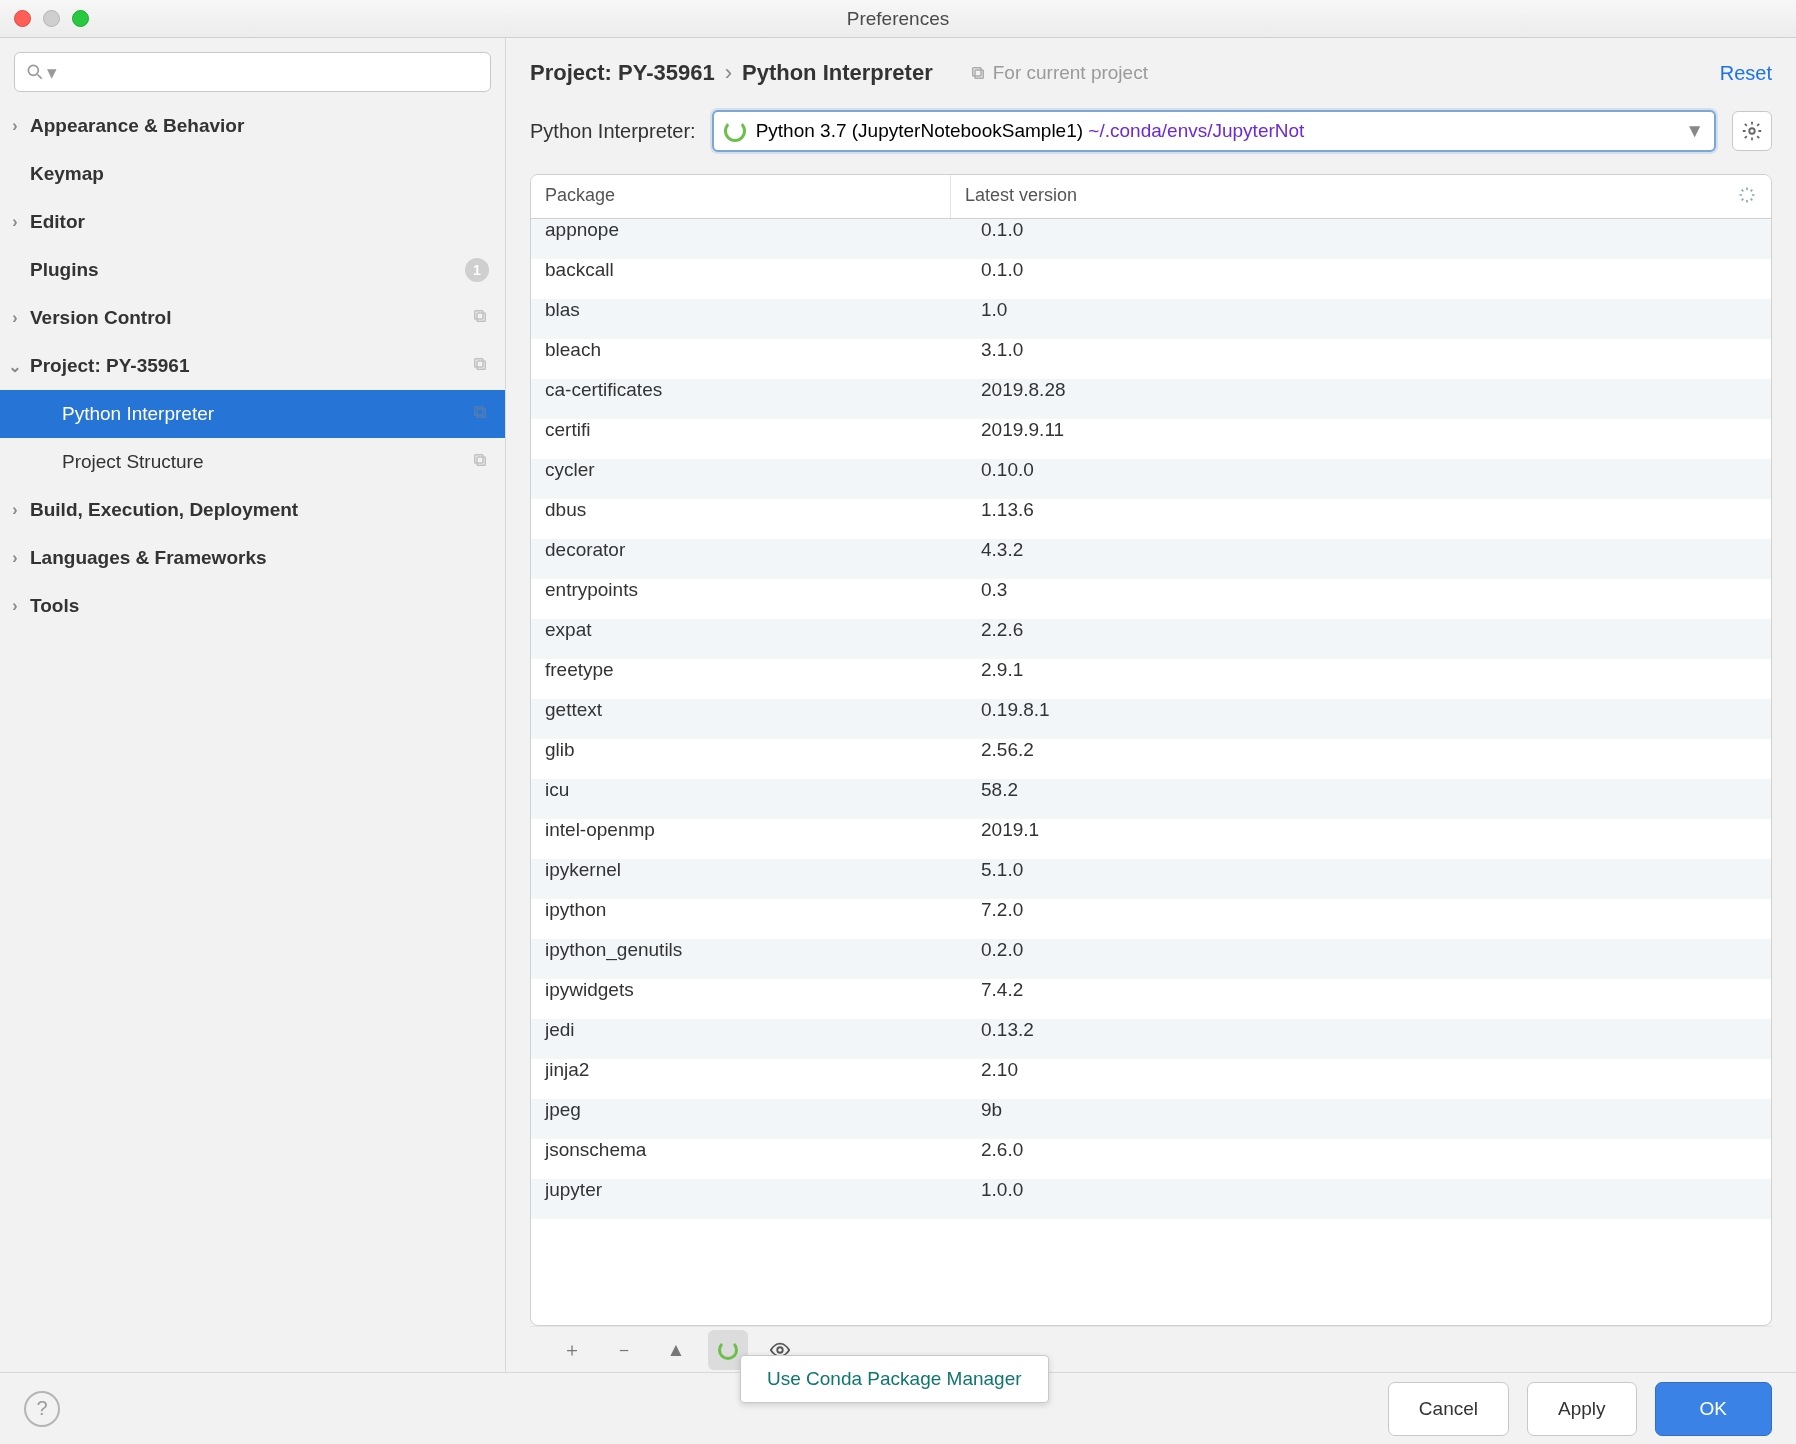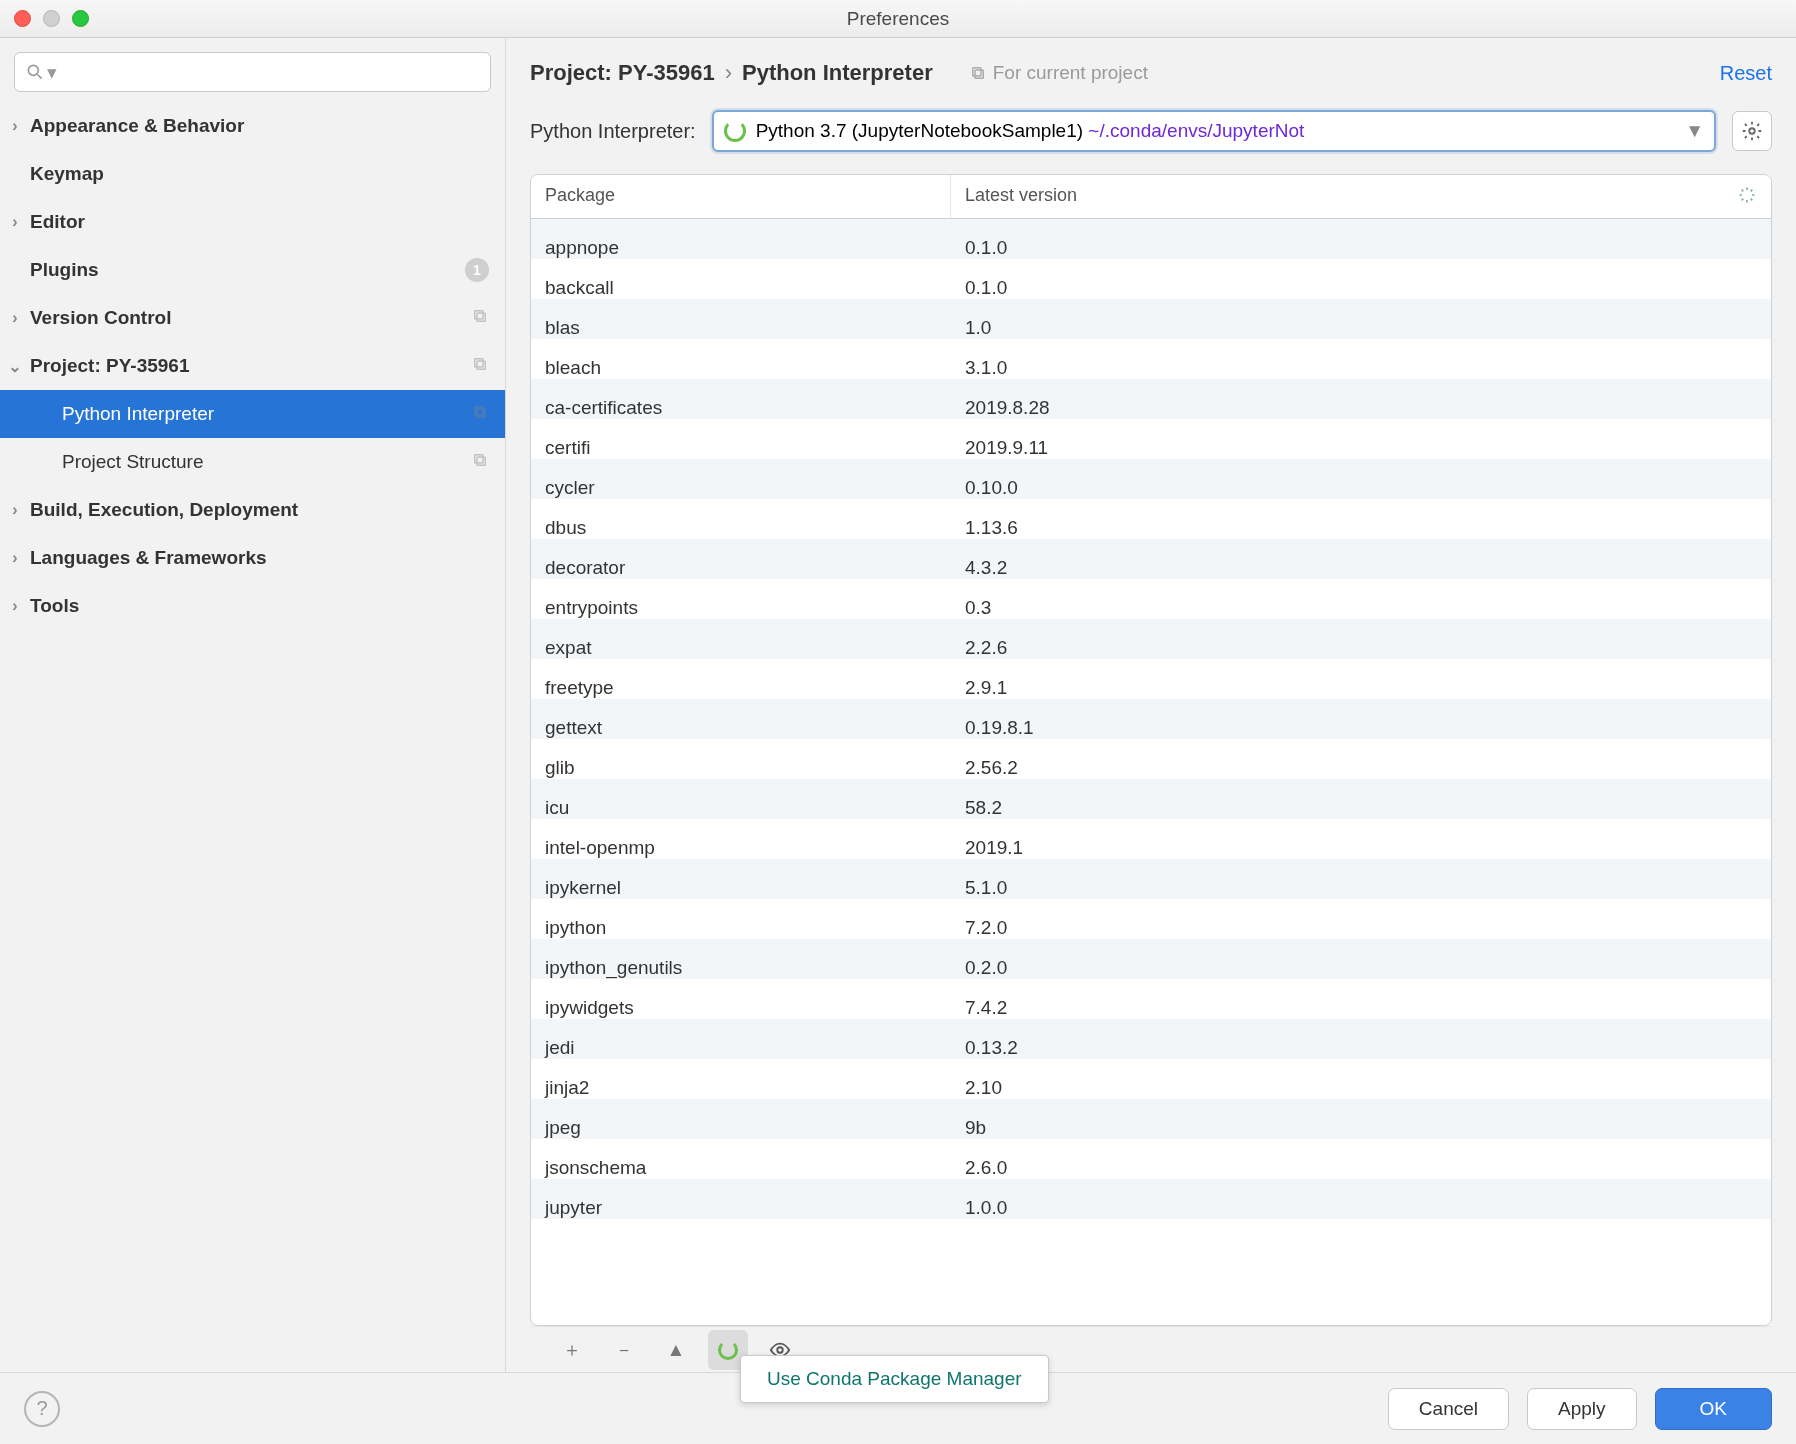--- a/index.html
+++ b/index.html
@@ -52,36 +52,36 @@
 .gear-btn { width: 40px; height: 40px; border: 1px solid #c8c8c8; border-radius: 6px; background: #fff; display: flex; align-items: center; justify-content: center; }
 
 .table-wrap { margin: 10px 24px 0 24px; border: 1px solid #d0d0d0; border-radius: 8px; background: #fff; flex: 1; display: flex; flex-direction: column; overflow: hidden; }
 .thead { display: flex; height: 44px; border-bottom: 1px solid #d0d0d0; background: #fff; }
 .th { padding: 10px 14px; color: #555; font-size: 18px; border-right: 1px solid #e5e5e5; }
 .th:last-child { border-right: none; }
 .c1 { width: 420px; }
 .c2 { width: 420px; }
 .c3 { flex: 1; position: relative; }
 .tbody { flex: 1; overflow: hidden; }
-.tr { display: flex; height: 40px; align-items: flex-end; font-size: 19px; color: #333; }
+.tr { display: flex; height: 40px; align-items: flex-start; font-size: 19px; color: #333; gap: 16px; }
 .tr:nth-child(odd) { background: #f3f6f9; }
 .tr:nth-child(even) { background: #fff; }
 .td { padding: 0 14px; }
 .spinner-ico { position: absolute; right: 14px; top: 10px; }
 
 .tbar { height: 46px; display: flex; align-items: center; gap: 12px; padding: 0 22px; border-top: 1px solid #e5e5e5; background: #f2f2f2; margin: 0 24px; }
 .tbar .ico { width: 40px; height: 40px; display: flex; align-items: center; justify-content: center; color: #777; border-radius: 6px; }
 .tbar .ico.active { background: #dcdcdc; }
 
 
 .footer { height: 72px; background: #f2f2f2; border-top: 1px solid #d8d8d8; display: flex; align-items: center; padding: 0 24px; position: relative; }
 .help { width: 36px; height: 36px; border: 2px solid #b5b5b5; border-radius: 50%; display: flex; align-items: center; justify-content: center; color: #9a9a9a; font-size: 20px; }
 .tooltip { position: absolute; left: 740px; top: -18px; background: #fff; border: 1px solid #c8c8c8; border-radius: 4px; box-shadow: 0 2px 6px rgba(0,0,0,.15); padding: 12px 26px; font-size: 19px; color: #0f766e; }
 .btns { margin-left: auto; display: flex; gap: 18px; }
-.btn { height: 42px; padding: 0 30px; border: 1px solid #c8c8c8; border-radius: 7px; background: #fff; font-size: 19px; color: #333; display: flex; align-items: center; }
+.btn { height: 54px; padding: 0 30px; border: 1px solid #c8c8c8; border-radius: 7px; background: #fff; font-size: 19px; color: #333; display: flex; align-items: center; }
 .btn.primary { background: #3b82e6; color: #fff; border-color: #2f6fc9; padding: 0 44px; }
 
 .copy-ico { width: 18px; height: 18px; }
 </style>
 </head>
 <body>
 
 <div class="titlebar">
   <div class="traffic">
     <div class="dot red"></div>

